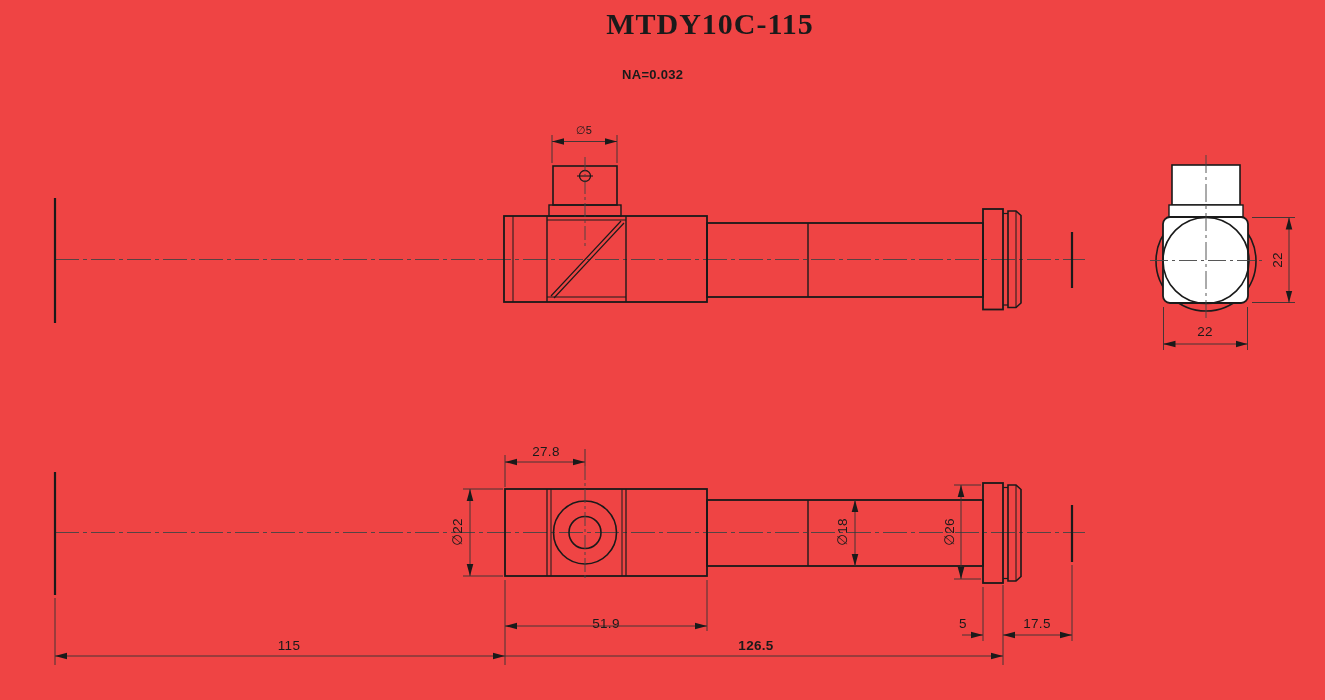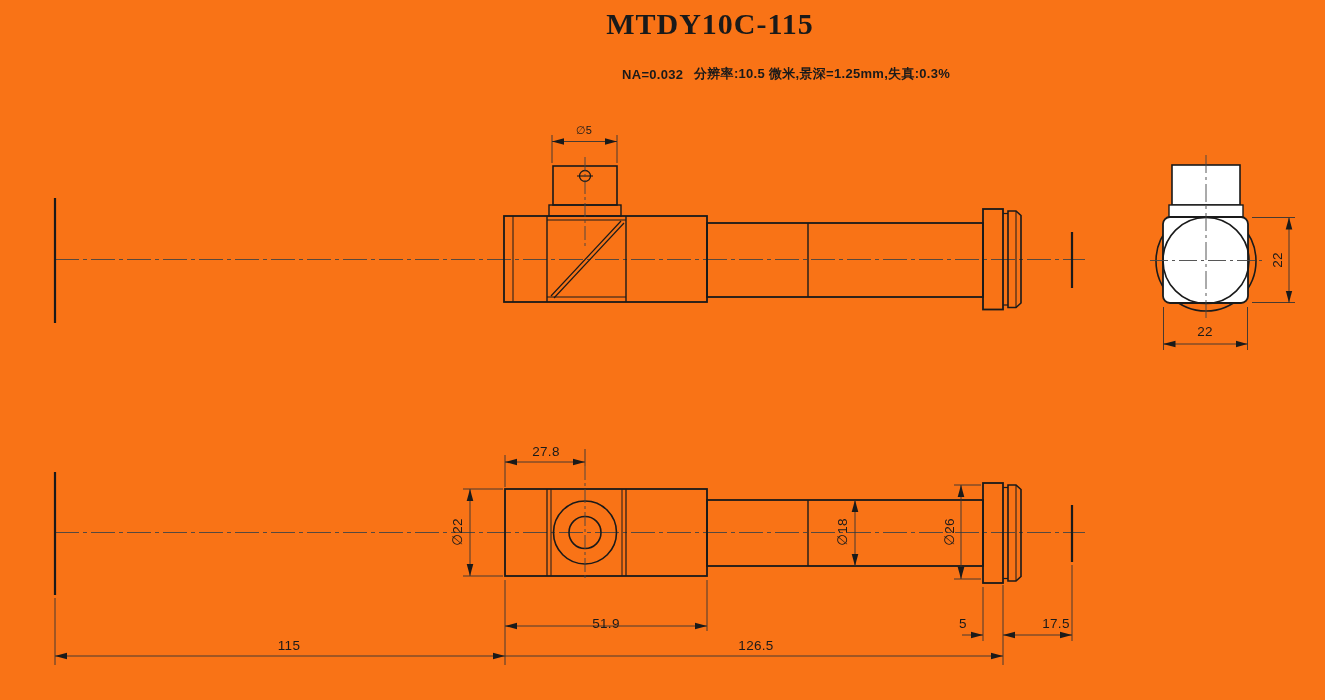--- a/index.html
+++ b/index.html
@@ -1,17 +1,17 @@
 <!DOCTYPE html>
 <html><head>
 <meta charset="utf-8">
 <style>
   html,body{margin:0;padding:0;background:#ffffff;}
   #canvas{
-    position:relative;width:1325px;height:700px;background:#f97316;overflow:hidden;
+    position:relative;width:1325px;height:700px;background:#ef4444;overflow:hidden;
     font-family:"Liberation Sans","DejaVu Sans",sans-serif;color:#1a1a1a;
   }
   #canvas svg{position:absolute;left:0;top:0;}
   .lbl{
     position:absolute;white-space:nowrap;color:#1a1a1a;
     transform:translate(-50%,-50%);
     font-family:"Liberation Sans","DejaVu Sans",sans-serif;
     letter-spacing:.3px;
   }
   .lbl.rot{transform:translate(-50%,-50%) rotate(-90deg);}
@@ -156,29 +156,28 @@
 
         <line x1="1072" y1="565" x2="1072" y2="641"></line>
         <line x1="1003" y1="635" x2="1072" y2="635" marker-start="url(#arE)" marker-end="url(#arE)"></line>
       </g>
     </g>
   </svg>
 
   <div class="lbl title" style="left:710px;top:24px;">MTDY10C-115</div>
 
   <div class="lbl subtitle" style="left:622px;top:74px;">NA=0.032</div>
-  <div class="lbl subtitle" style="left:694px;top:74px;">分辨率:10.5 微米,景深=1.25mm,失真:0.3%</div>
 
   <div class="lbl dim dim-sm" style="left:584px;top:130px;">∅5</div>
 
   <div class="lbl dim rot" style="left:1277px;top:260px;">22</div>
   <div class="lbl dim" style="left:1205px;top:331px;">22</div>
 
   <div class="lbl dim" style="left:546px;top:451px;">27.8</div>
   <div class="lbl dim rot" style="left:457px;top:532px;">∅22</div>
   <div class="lbl dim rot" style="left:842px;top:532px;">∅18</div>
   <div class="lbl dim rot" style="left:949px;top:532px;">∅26</div>
   <div class="lbl dim" style="left:606px;top:615px;margin-top:8px;">51.9</div>
   <div class="lbl dim" style="left:281px;top:645px;margin-left:8px;">115</div>
-  <div class="lbl dim" style="left:756px;top:645px;">126.5</div>
+  <div class="lbl dim" style="left:756px;top:645px;font-weight:bold;">126.5</div>
   <div class="lbl dim" style="left:963px;top:623px;">5</div>
-  <div class="lbl dim" style="left:1037px;top:623px;margin-left:19px;">17.5</div>
+  <div class="lbl dim" style="left:1037px;top:623px;">17.5</div>
 </div>
 
 </body></html>

